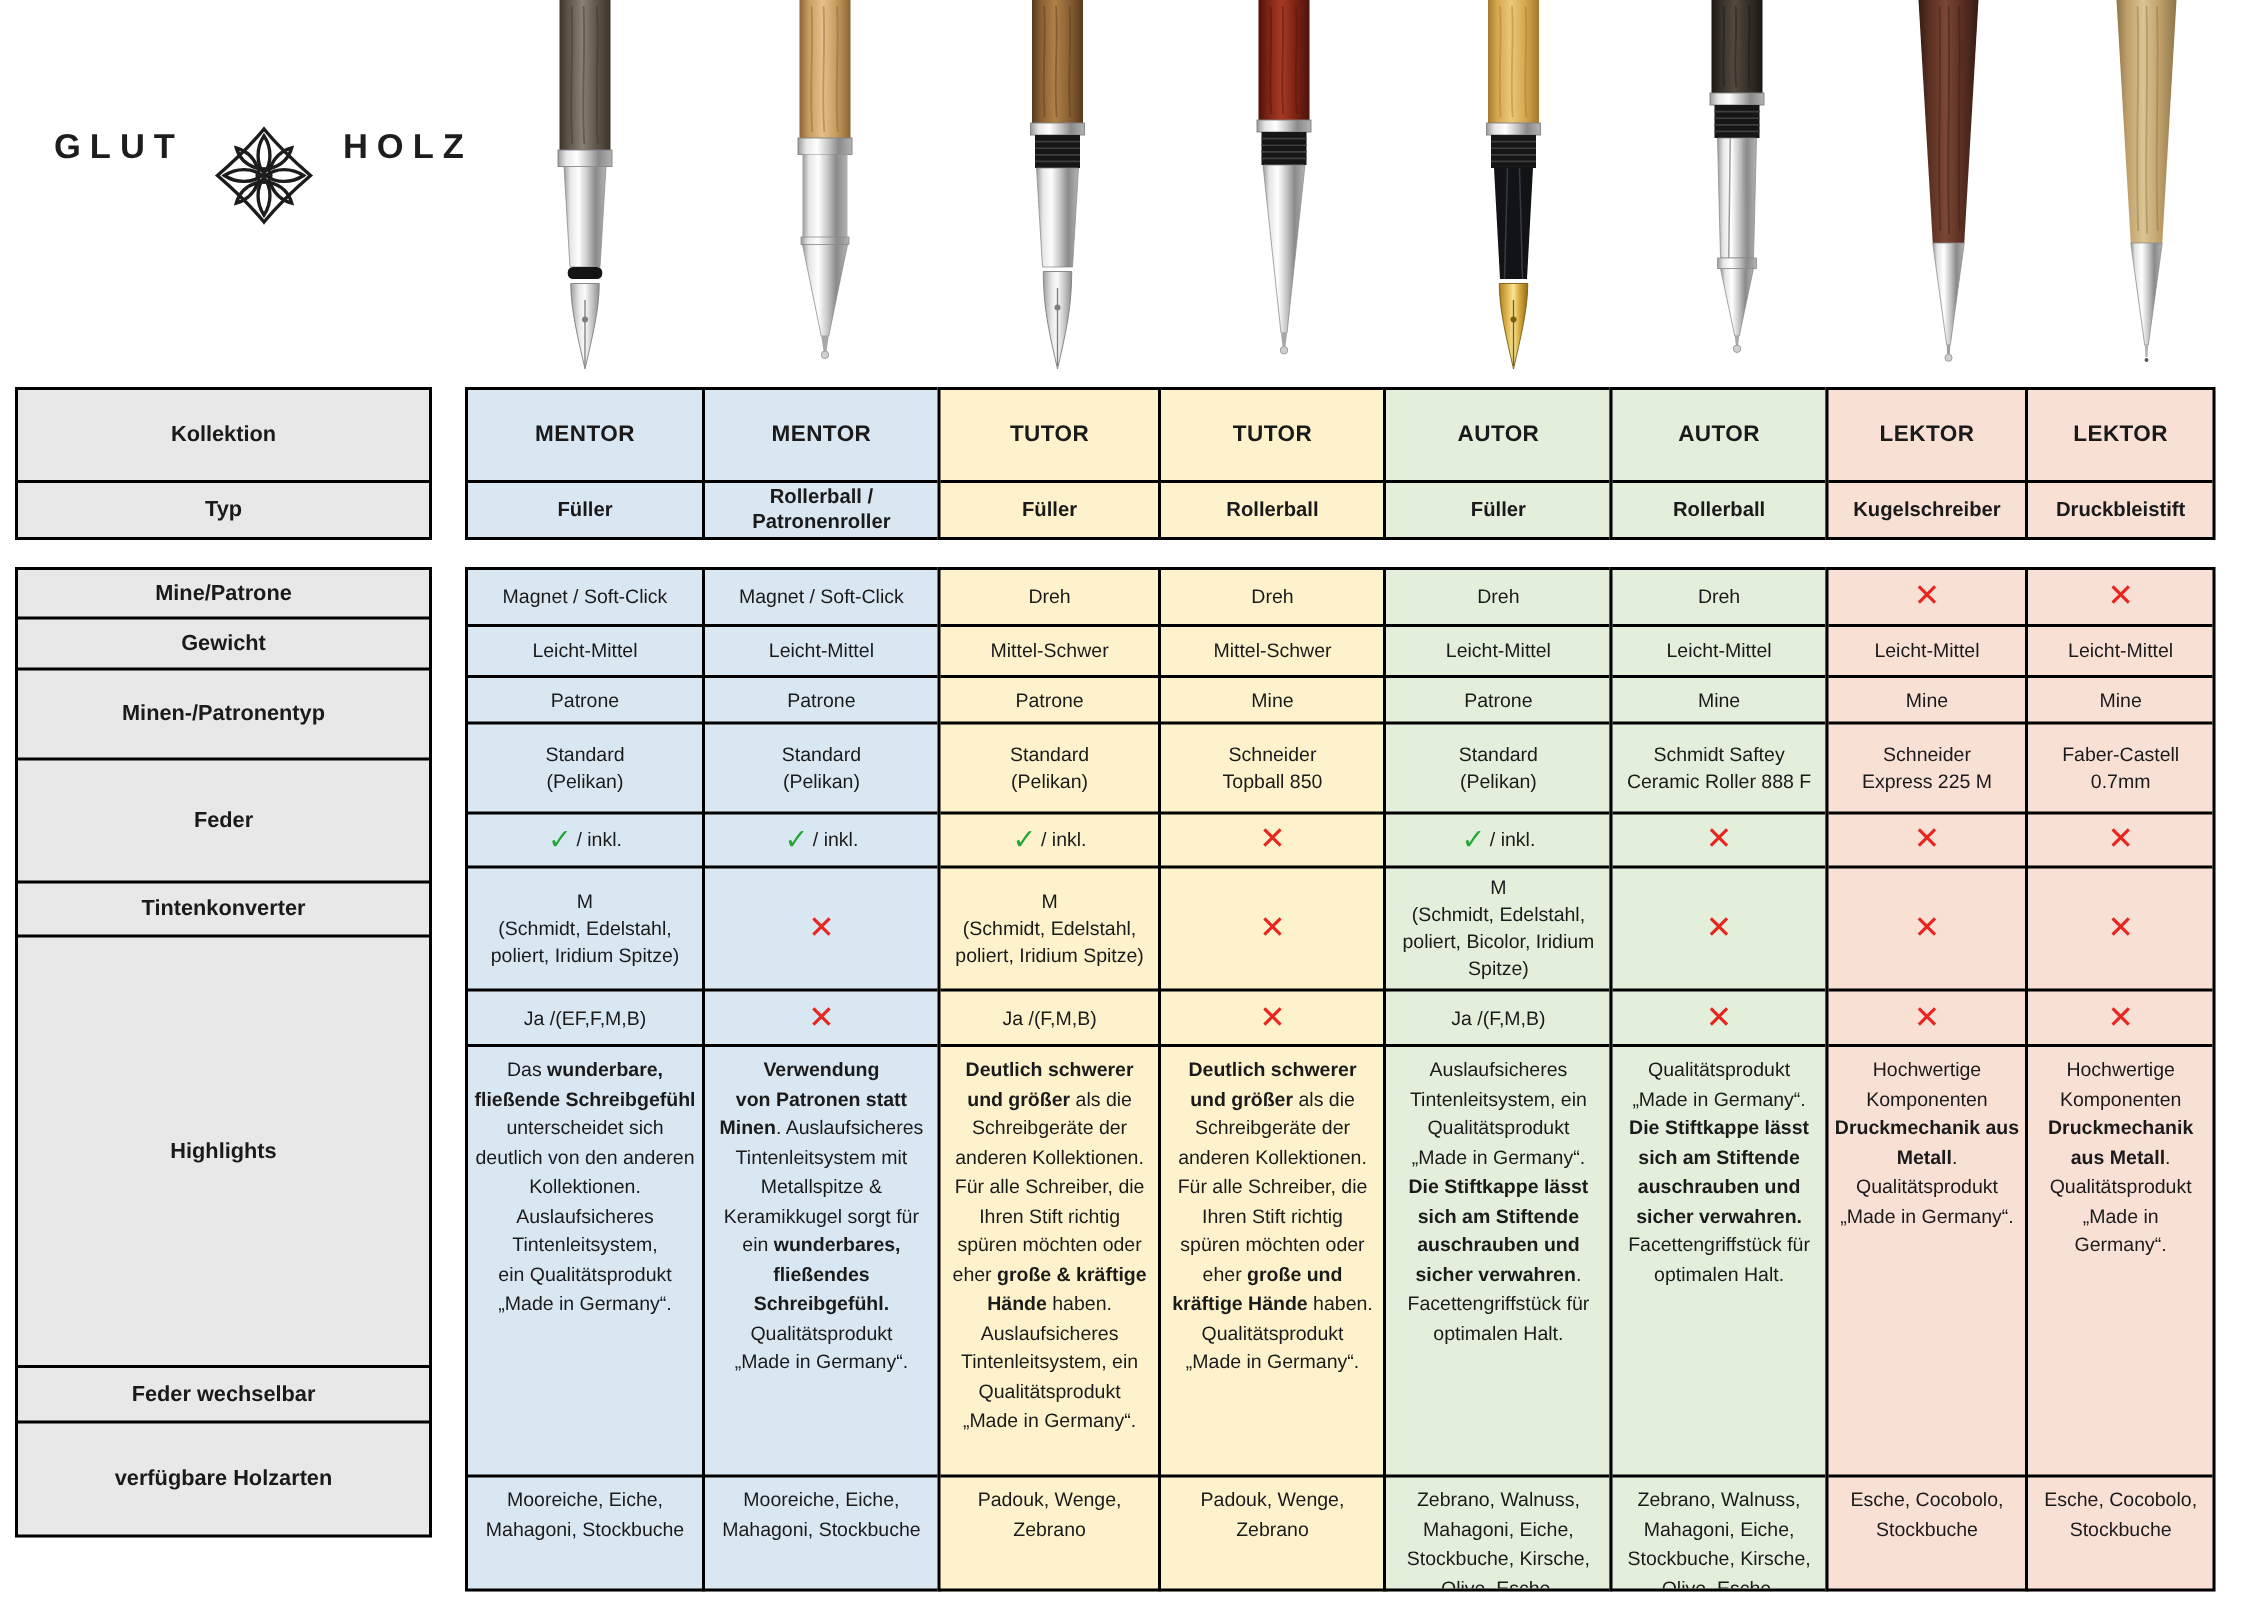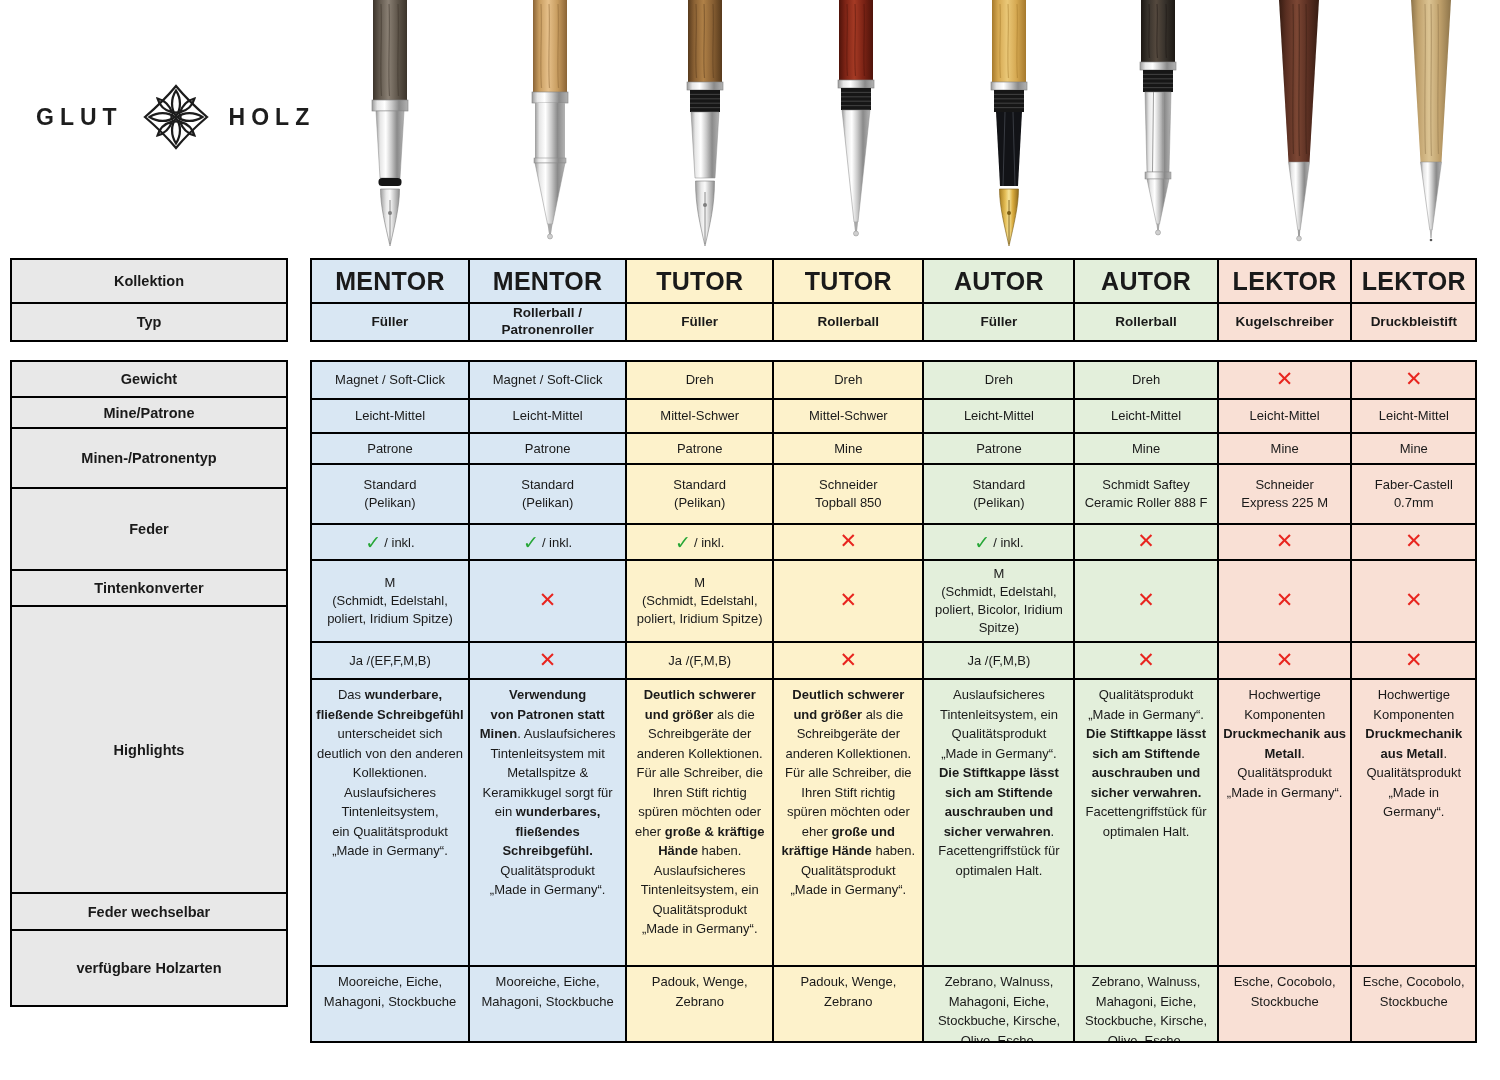--- a/index.html
+++ b/index.html
@@ -1,21 +1,21 @@
 <!DOCTYPE html>
 <html style="--labelbg: #e8e8e8; --check: #26a636; --cross: #e8251f;"><head>
 <meta charset="utf-8">
 <style>
   *{box-sizing:border-box;margin:0;padding:0}
   html,body{width:1500px;height:1080px;background:#ffffff;
     font-family:"Liberation Sans","DejaVu Sans",sans-serif;color:#1a1a1a}
   #canvas{position:relative;width:1500px;height:1080px;overflow:hidden;background:#fff}
 
   
-  .logo{position:absolute;left:36px;top:84px;display:flex;align-items:center;gap:20px}
+  .logo{position:absolute;left:36px;top:84px;display:flex;gap:20px}
   .logo .word{font-size:23px;font-weight:700;letter-spacing:6px;color:#1d1d1d}
   .flower{width:66px;height:66px}
 
   
   .pen{position:absolute;top:0;width:60px;height:250px}
   .pen svg{display:block}
 
   
   #table{position:absolute;left:10px;top:258px;display:flex;align-items:flex-start}
   .labelcol{width:278px;margin-right:22px;flex:none}
@@ -24,27 +24,27 @@
   #datacols .col + .col{margin-left:-2.4px}
   .box{border:2.4px solid #000}
   .labelcol .box{background:var(--labelbg,#e8e8e8)}
   .gapv{height:18px}
 
   .cell{display:flex;align-items:center;justify-content:center;text-align:center;
         padding:1px 4px;font-size:13px;line-height:1.38;overflow:hidden}
   .cell + .cell{border-top:2.2px solid #000}
   .cell > .ct{width:100%;text-align:center}
 
-  .h-kollektion{height:42px}.h-typ{height:38px}
+  .h-kollektion{height:60px}.h-typ{height:38px}
   .h-verschluss{height:36px}.h-gewicht{height:34px}.h-mine{height:31px}
   .h-minentyp{height:60px}.h-tinte{height:36px}.h-feder{height:82px}
   .h-wechselbar{height:37px}.h-highlights{height:287px}.h-holz{height:76px}
 
   .label-cell{font-weight:700;font-size:14.5px}
-  .kollektion-cell{font-size:25px;font-weight:700;letter-spacing:.3px}
+  .kollektion-cell{font-size:15px;font-weight:700;letter-spacing:.3px}
   .typ-cell{font-weight:700;font-size:13.5px;line-height:1.25}
   .vtop{align-items:flex-start;padding-top:5px}
   .highlights-cell{line-height:1.5;padding-left:3px;padding-right:3px}
   .holz-cell{line-height:1.5}
 
   .cross{font-family:"DejaVu Sans",sans-serif;color:var(--cross,#e8251f);
          font-size:21px;font-weight:700;line-height:1}
   .check{font-family:"DejaVu Sans",sans-serif;color:var(--check,#26a636);
          font-size:19px;font-weight:700;margin-right:3px;vertical-align:-2px}
 </style>
@@ -396,25 +396,25 @@
       <div class="box">
         <div class="cell h-kollektion label-cell">
             <span class="ct">Kollektion</span>
           </div>
         <div class="cell h-typ label-cell">
             <span class="ct">Typ</span>
           </div>
       </div>
       <div class="gapv"></div>
       <div class="box">
+        <div class="cell h-mine label-cell">
+            <span class="ct">Mine/Patrone</span>
+          </div>
         <div class="cell h-gewicht label-cell">
             <span class="ct">Gewicht</span>
-          </div>
-        <div class="cell h-mine label-cell">
-            <span class="ct">Mine/Patrone</span>
           </div>
         <div class="cell h-minentyp label-cell">
             <span class="ct">Minen-/Patronentyp</span>
           </div>
         <div class="cell h-feder label-cell">
             <span class="ct">Feder</span>
           </div>
         <div class="cell h-tinte label-cell">
             <span class="ct">Tintenkonverter</span>
           </div>

